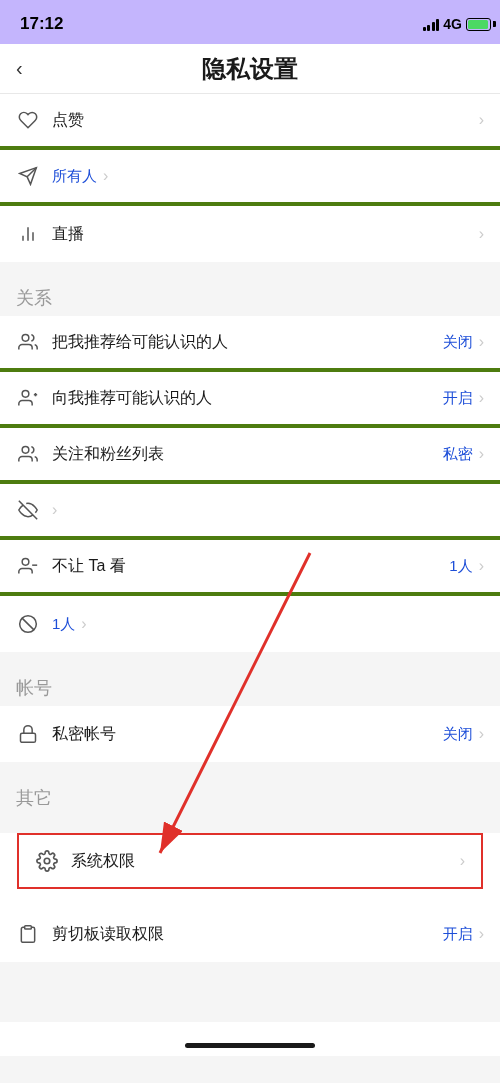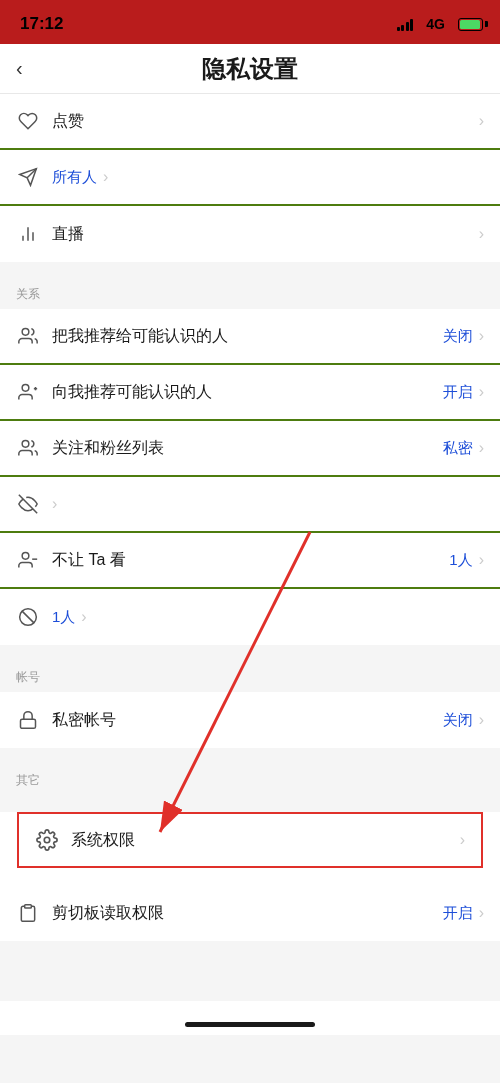--- a/index.html
+++ b/index.html
@@ -11,33 +11,33 @@
       font-family: -apple-system, 'PingFang SC', 'Helvetica Neue', Arial, sans-serif;
       color: #1a1a1a;
       font-size: 16px;
     }
 
     
     .status-bar {
       display: flex;
       justify-content: space-between;
       align-items: center;
-      padding: 12px 12px 8px 20px;
-      background: #b91c1c;
+      padding: 12px 4px 8px 20px;
+      background: #c4b5fd;
       height: 44px;
     }
     .status-time {
       font-size: 17px;
       font-weight: 600;
       color: #000;
     }
     .status-icons {
       display: flex;
       align-items: center;
-      gap: 13px;
+      gap: 4px;
       font-size: 14px;
       font-weight: 500;
       color: #000;
     }
     .signal-bars {
       display: flex;
       align-items: flex-end;
       gap: 1.5px;
       height: 13px;
     }
@@ -104,31 +104,31 @@
       height: 10px;
       background: #f5f5f5;
     }
 
     
     .settings-group {
       background: #fff;
     }
     .section-label {
       padding: 14px 10px 6px 16px;
-      font-size: 12px;
+      font-size: 18px;
       color: #999;
       background: #f5f5f5;
     }
     .settings-item {
       display: flex;
       align-items: center;
       padding: 0 16px;
       height: 56px;
       background: #fff;
-      border-bottom: 2px solid #4d7c0f;
+      border-bottom: 4px solid #4d7c0f;
       cursor: pointer;
       position: relative;
     }
     .settings-item:last-child {
       border-bottom: none;
     }
     .item-icon {
       width: 24px;
       height: 24px;
       display: flex;

